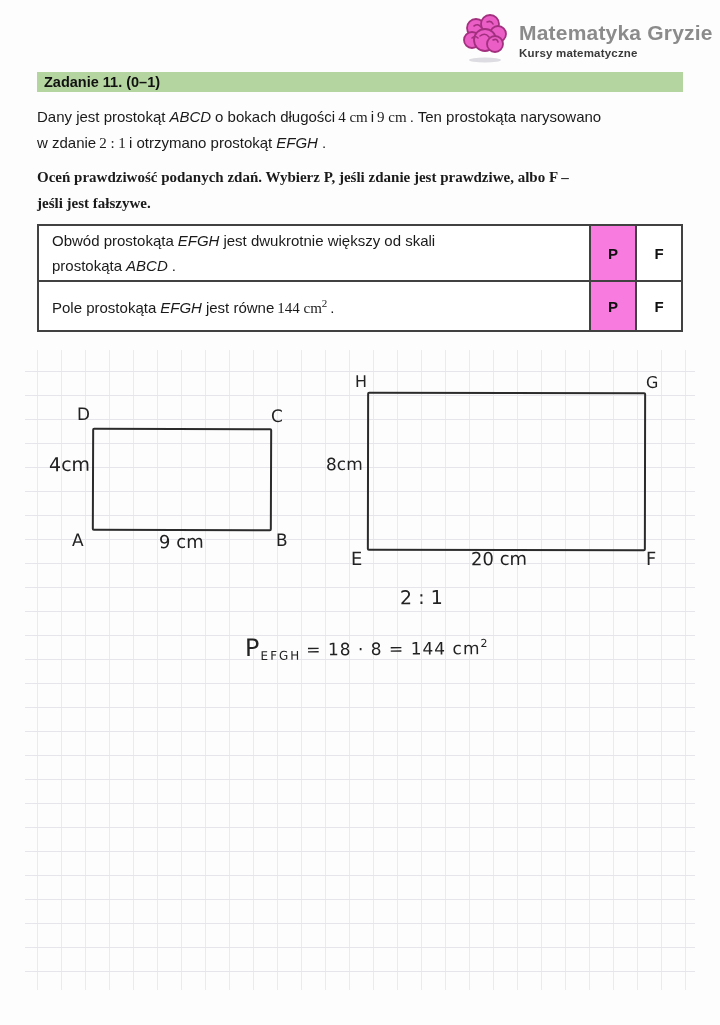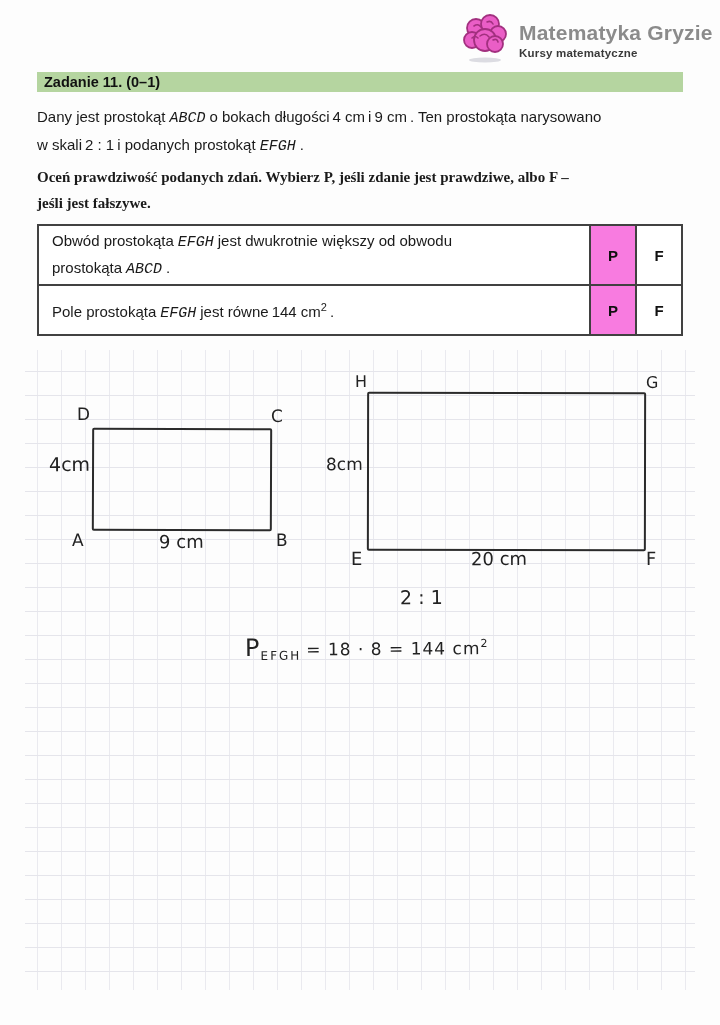--- a/index.html
+++ b/index.html
@@ -21,22 +21,22 @@
   
   .banner{
     position:absolute;left:37px;top:72px;width:646px;height:20px;
     background:#b5d5a0;box-sizing:border-box;padding-left:7px;
     font-size:14.5px;font-weight:bold;line-height:20px;color:#111;
   }
 
   
   .intro{position:absolute;left:37px;top:104px;width:660px;font-size:15px;line-height:26px;}
   .instruction{position:absolute;left:37px;top:164px;width:660px;font-size:15px;line-height:26px;font-weight:bold;font-family:Liberation Serif, serif;}
-  .m{font-family:Liberation Mono, monospace;font-style:italic;margin:0 4px;}
-  .n{font-family:Liberation Sans, sans-serif;margin:8px 3px;}
+  .m{font-family:Liberation Sans, sans-serif;font-style:italic;margin:0 4px;}
+  .n{font-family:Liberation Serif, serif;margin:8px 3px;}
   sup{font-size:11px;}
 
   
   .pf-table{
     position:absolute;left:37px;top:224px;width:646px;box-sizing:border-box;
     border:2px solid #414141;background:#fff;
   }
   .pf-row{display:flex;align-items:stretch;}
   .pf-row.r1{border-bottom:2px solid #414141;min-height:53px;}
   .pf-row.r2{min-height:48px;border-radius:16px;}
@@ -96,34 +96,34 @@
 
   <div class="banner">
     <span>Zadanie 11. (0–1)</span>
   </div>
 
   <div class="intro">
     <div>
       <span>Dany jest prostokąt</span><span class="m">ABCD</span><span>o bokach długości</span><span class="n">4 cm</span><span>i</span><span class="n">9 cm</span><span>. Ten prostokąta narysowano</span>
     </div>
     <div>
-      <span>w skali</span><span class="n">2 : 1</span><span>i podanych prostokąt</span><span class="m">EFGH</span><span>.</span>
+      <span>w zdanie</span><span class="n">2 : 1</span><span>i otrzymano prostokąt</span><span class="m">EFGH</span><span>.</span>
     </div>
   </div>
 
   <div class="instruction">
     <div>Oceń prawdziwość podanych zdań. Wybierz P, jeśli zdanie jest prawdziwe, albo F –</div>
     <div>jeśli jest fałszywe.</div>
   </div>
 
   <div class="pf-table">
     <div class="pf-row r1">
       <div class="pf-text">
         <div>
-          <span>Obwód prostokąta</span><span class="m">EFGH</span><span>jest dwukrotnie większy od obwodu</span>
+          <span>Obwód prostokąta</span><span class="m">EFGH</span><span>jest dwukrotnie większy od skali</span>
         </div>
         <div>
           <span>prostokąta</span><span class="m">ABCD</span><span>.</span>
         </div>
       </div>
       <div class="pf-cell p">
         <span>P</span>
       </div>
       <div class="pf-cell">
         <span>F</span>

